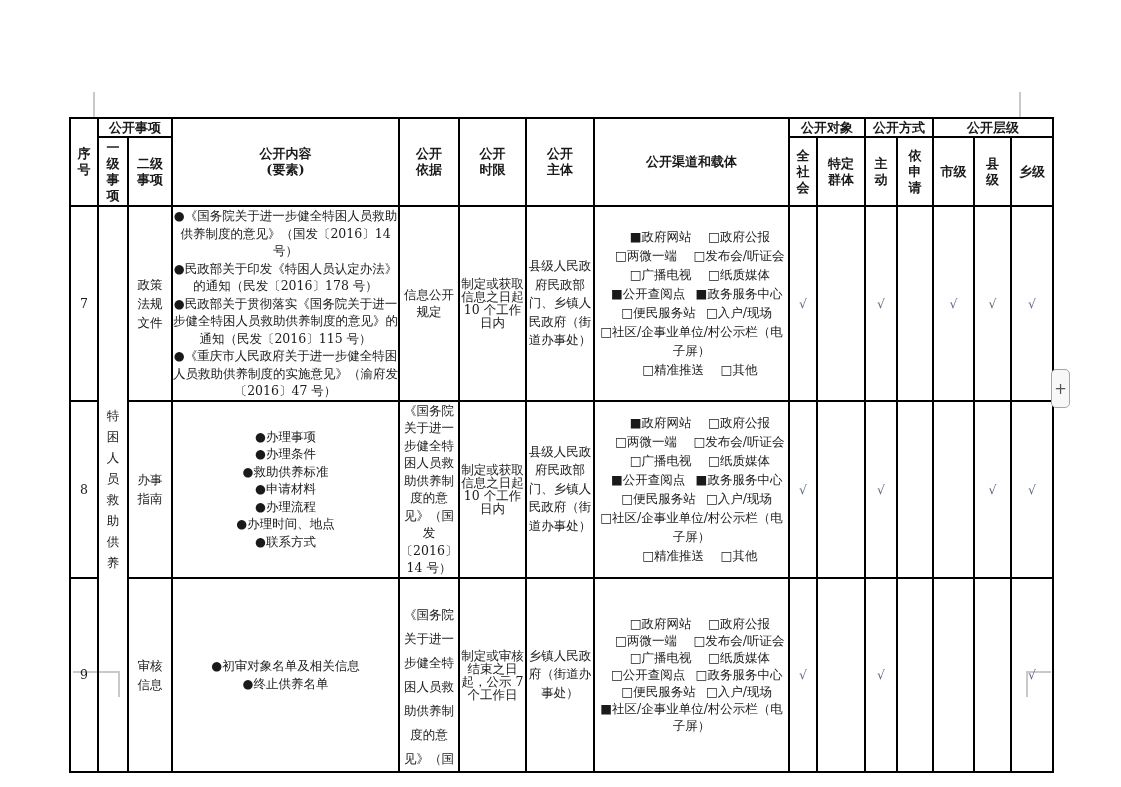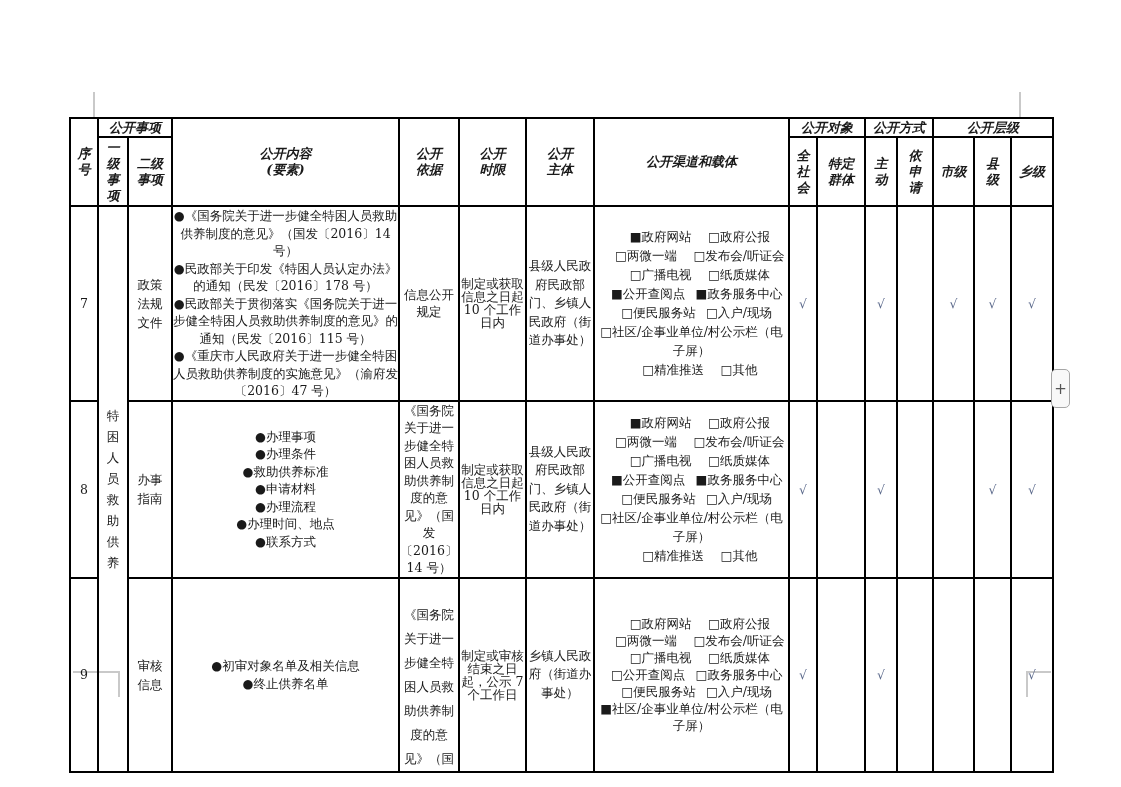--- a/index.html
+++ b/index.html
@@ -3,21 +3,21 @@
 <meta charset="utf-8">
 <style>
   html,body{margin:0;padding:0;background:#ffffff;width:1121px;height:787px;overflow:hidden;}
   body{font-family:"DejaVu Serif","Liberation Serif",serif;color:#1a1a1a;position:relative;}
   .sheet{position:absolute;left:0;top:0;width:1121px;height:787px;background:#ffffff;}
 
   
   table.doc{position:absolute;left:69px;top:117px;width:983px;border-collapse:collapse;table-layout:fixed;}
   table.doc th,table.doc td{border:2px solid #000;padding:0;vertical-align:middle;text-align:center;
     font-size:12.5px;overflow:hidden;}
-  table.doc th{font-weight:bold;font-size:13px;line-height:16px;font-style:italic;}
+  table.doc th{font-weight:bold;font-size:13px;line-height:16px;}
   tr.h1{height:19px;} tr.h2{height:69px;}
   tr.row-7{height:173px;} tr.row-8{height:160px;} tr.row-9{height:120px;}
 
   .vh{width:1.35em;margin:0 auto;word-break:break-all;line-height:16px;}
   .w2{width:2.35em;margin:0 auto;word-break:break-all;line-height:16px;}
 
   
   th.dashb{border-bottom:1px dashed #bdbdbd;}
   th.dasht{border-top:1px dashed #bdbdbd;}
 

